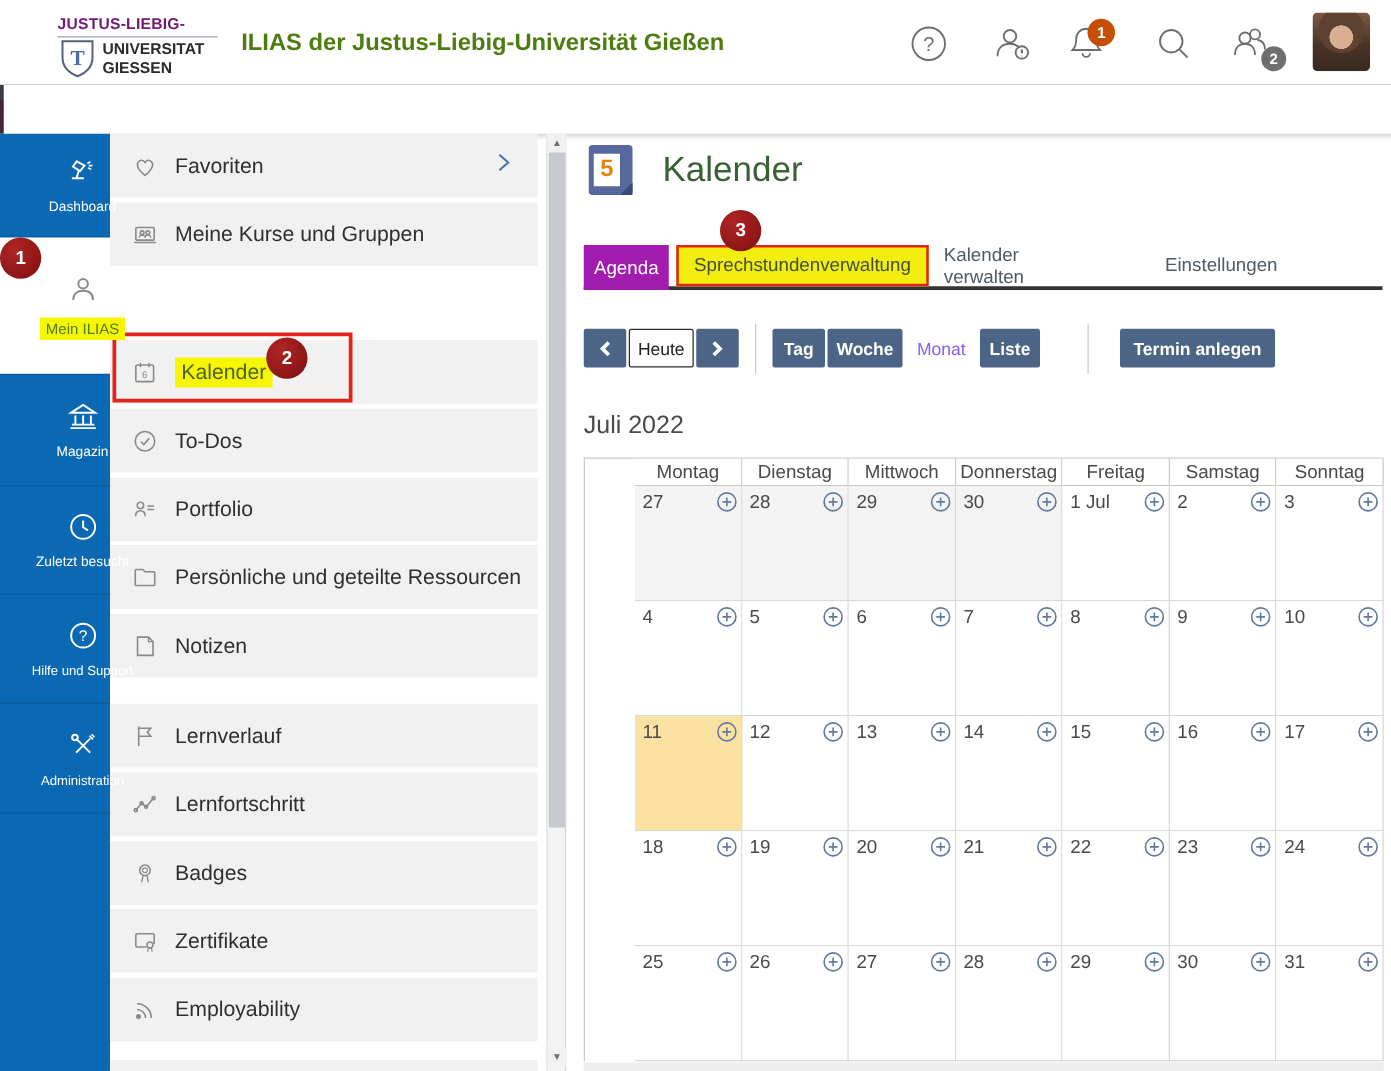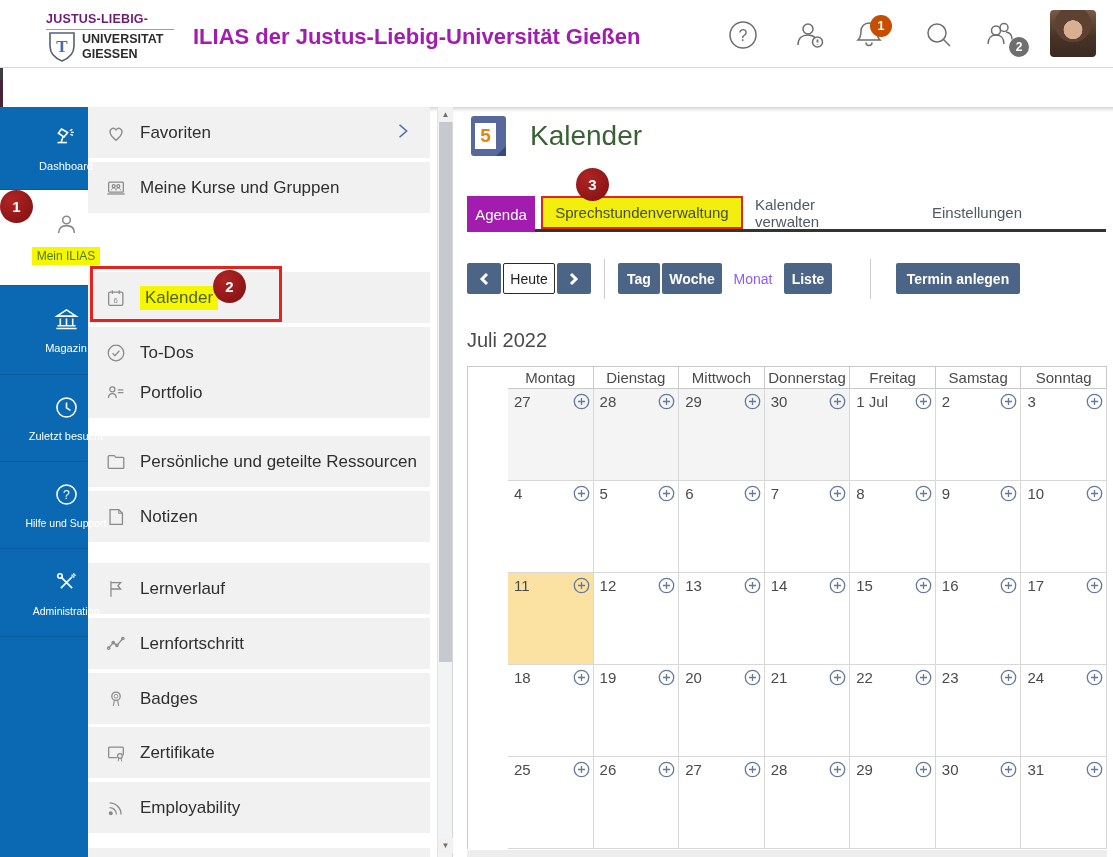--- a/index.html
+++ b/index.html
@@ -8,21 +8,21 @@
   .screen { position:relative; width:1113px; height:857px; overflow:hidden; background:#fff; }
 
   
   .header { position:absolute; left:0; top:0; width:1113px; height:68px; background:#fff; border-bottom:1px solid #d8d8d8; z-index:5; }
   .logo { position:absolute; left:22px; top:6px; width:150px; height:58px; }
   .logo-line1 { position:absolute; left:24px; top:6px; font-size:12.5px; font-weight:700; color:#701a75; letter-spacing:.2px; }
   .logo-rule { position:absolute; left:24px; top:23px; width:128px; height:1px; background:#9aa0aa; }
   .logo-shield { position:absolute; left:26px; top:25px; }
   .logo-line2 { position:absolute; left:60px; top:26px; font-size:12.5px; font-weight:700; color:#2b2b2b; }
   .logo-line3 { position:absolute; left:60px; top:41px; font-size:12.5px; font-weight:700; color:#2b2b2b; }
-  .site-title { position:absolute; left:193px; top:24px; font-size:22px; font-weight:700; color:#a21caf; }
+  .site-title { position:absolute; left:193px; top:24px; font-size:19px; font-weight:700; color:#4d7c0f; }
   .hicon { position:absolute; top:18px; width:34px; height:34px; cursor:pointer; }
   .hicon svg { width:100%; height:100%; stroke:#6e6e6e; fill:none; stroke-width:1.5; }
   .badge { position:absolute; border-radius:50%; color:#fff; font-weight:700; display:flex; align-items:center; justify-content:center; }
   .badge-orange { left:870px; top:15px; width:22px; height:22px; background:#c54e00; font-size:12.5px; }
   .badge-gray { left:1009px; top:37px; width:20px; height:20px; background:#6f6f6f; font-size:12px; }
   .avatar { position:absolute; left:1050px; top:10px; width:46px; height:47px; border-radius:4px; cursor:pointer;
     background:
       radial-gradient(circle at 50% 42%, #d8b091 0 26%, rgba(0,0,0,0) 27%),
       radial-gradient(circle at 50% 30%, #5d4232 0 45%, rgba(0,0,0,0) 46%),
       linear-gradient(180deg,#7a5a44 0%, #4a3326 55%, #3a2a20 100%);
@@ -164,21 +164,21 @@
   <div class="rail">
     <div class="rail-item" style="height:83px">
       <svg viewBox="0 0 24 24">
           <path d="M7.5 4.5 L13 7.5 L9.8 11.5 L4.8 8.2 Z"></path>
           <path d="M9 11 L7.2 16.5"></path>
           <path d="M4 16.5 h8.5"></path>
           <path d="M15 6 l2.2-1.2 M15.5 9.2 l2.3 0.9 M16 7.5 h2.6" stroke-width="1.2"></path>
         </svg>
       <div class="rail-label">Dashboard</div>
     </div>
-    <div class="rail-item active" style="height:96px">
+    <div class="rail-item active" style="height:110px">
       <svg viewBox="0 0 24 24">
           <circle cx="12" cy="8" r="3.4"></circle>
           <path d="M5 19.5 c0-4.5 3-6.5 7-6.5 s7 2 7 6.5"></path>
         </svg>
       <div class="rail-label">Mein ILIAS</div>
     </div>
     <div class="rail-item" style="height:89px">
       <svg viewBox="0 0 24 24">
           <path d="M3.5 9 L12 3.5 L20.5 9 Z"></path>
           <path d="M6.5 11 v6 M12 11 v6 M17.5 11 v6"></path>
@@ -239,21 +239,21 @@
         </svg>
       <div class="menu-label hl">Kalender</div>
     </div>
     <div class="menu-item" style="top:220px">
       <svg viewBox="0 0 24 24">
           <circle cx="12" cy="12" r="8.5"></circle>
           <path d="M8.3 12.3 l2.6 2.6 l4.8-5.4"></path>
         </svg>
       <div class="menu-label">To-Dos</div>
     </div>
-    <div class="menu-item" style="top:260px">
+    <div class="menu-item" style="top:275px">
       <svg viewBox="0 0 24 24">
           <circle cx="8" cy="8" r="2.8"></circle>
           <path d="M3.8 17.5 c0-3.2 1.7-4.8 4.2-4.8 s4.2 1.6 4.2 4.8"></path>
           <path d="M14 8.5 h6 M14 11.5 h6"></path>
         </svg>
       <div class="menu-label">Portfolio</div>
     </div>
     <div class="menu-item" style="top:329px">
       <svg viewBox="0 0 24 24">
           <path d="M3.5 18 V6 a1 1 0 0 1 1-1 h5.5 l2 2 h7.5 a1 1 0 0 1 1 1 v10 a1 1 0 0 1 -1 1 h-15 a1 1 0 0 1 -1-1 Z"></path>

